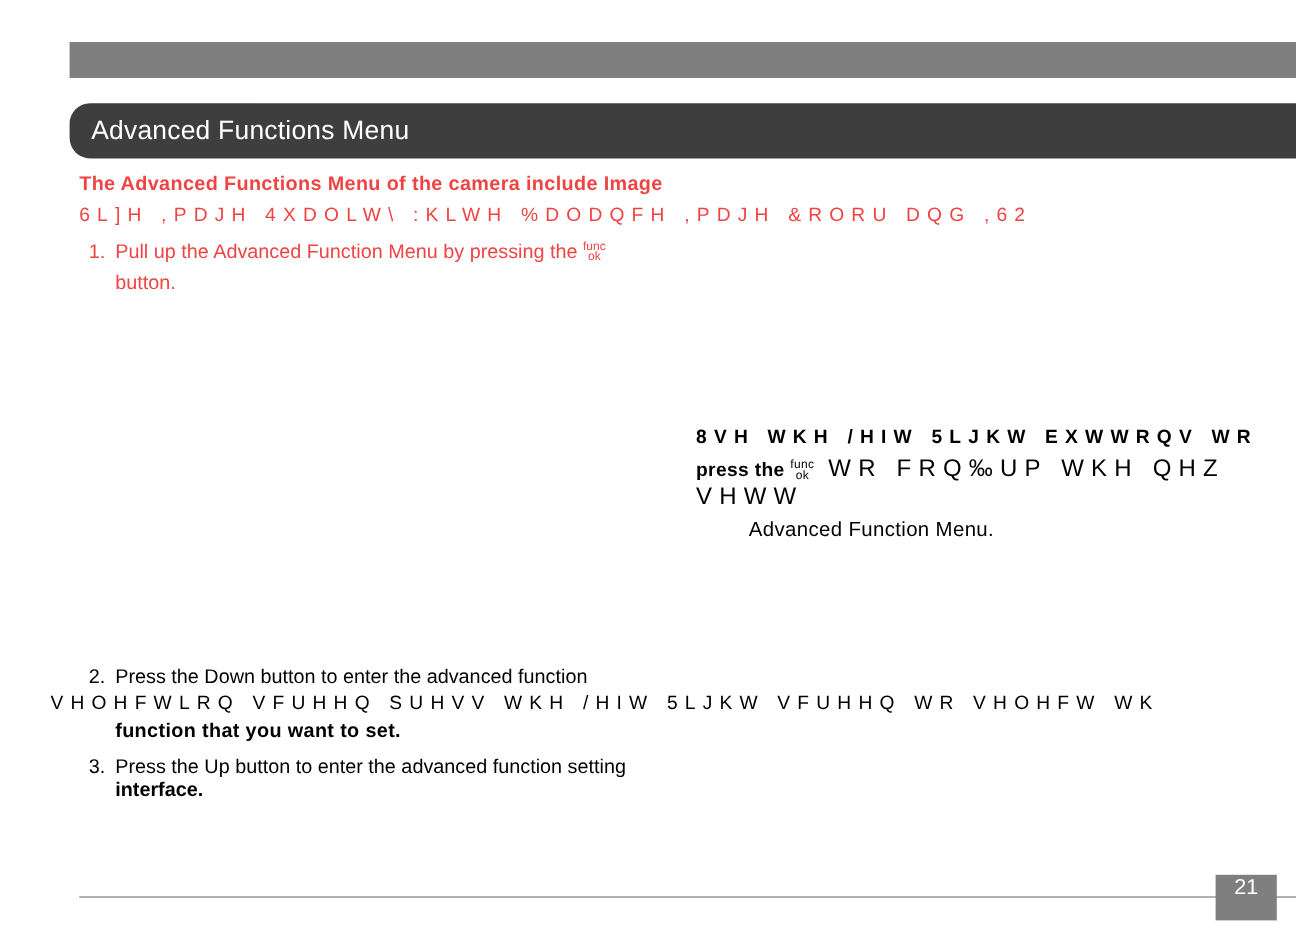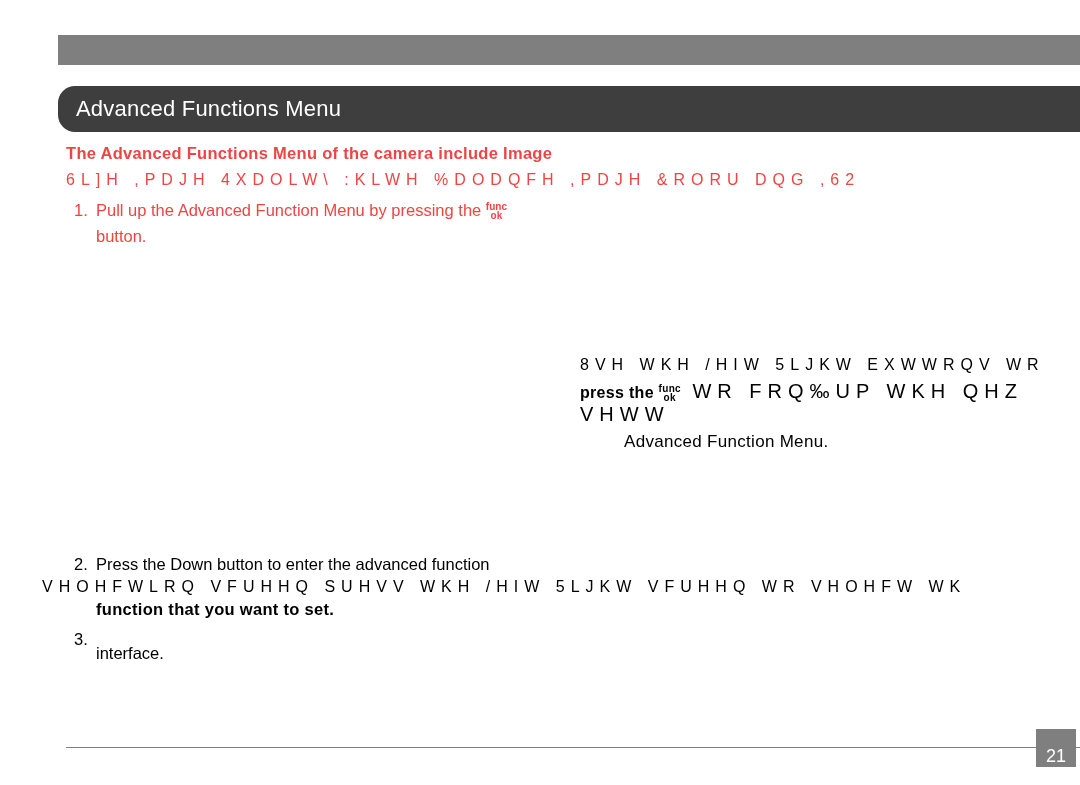--- a/index.html
+++ b/index.html
@@ -51,65 +51,65 @@
   .subhead { font-weight: 700; margin-top: 20px; letter-spacing: 0.3px; }
   .step { margin-top: 8px; padding-left: 30px; position: relative; font-weight: 400; }
   .step .num { position: absolute; left: 8px; top: 0; }
   .step1 { margin-top: 8px; }
   .func-ok {
     display: inline-block;
     vertical-align: middle;
     font-size: 10px;
     line-height: 9px;
     text-align: center;
-    font-weight: 700;
+    font-weight: 400;
     position: relative;
     top: -1px;
   }
   .func-ok .top { display: block; }
   .func-ok .bot { display: block; }
   .btn-line { margin-top: 2px; padding-left: 30px; }
   .floatblock {
     position: absolute;
     top: 356px;
     left: 580px;
     right: 0;
   }
-  .garble2 { letter-spacing: 6px; font-size: 16px; font-weight: 400; }
+  .garble2 { letter-spacing: 6px; font-size: 16px; font-weight: 700; }
   .pressline { margin-top: 6px; font-size: 16px; letter-spacing: 0.3px; font-weight: 700;}
   .pressline .gar { letter-spacing: 6px; font-weight: 500; font-size: 20px; }
   .advline { margin-top: 6px; font-size: 17px; font-weight: 400; letter-spacing: 0.3px; margin-left: 44px; }
   .step2 { position: absolute; top: 555px; left: 66px; right: 0; }
   .step2 .line1 { padding-left: 30px; position: relative; font-weight: 400; font-size: 16.5px; }
   .step2 .line1 .num { position: absolute; left: 8px; top: 0; }
   .step2 .gline { letter-spacing: 6px; font-size: 16px; margin-top: 4px; font-weight: 500; margin-left: -24px;}
   .step2 .line3 { padding-left: 30px; font-weight: 700; font-size: 16.5px; margin-top: 4px; letter-spacing: 0.3px;}
   .step3 { position: absolute; top: 630px; left: 66px; right: 0; }
   .step3 .line1 { padding-left: 30px; position: relative; font-weight: 400; font-size: 16.5px; }
   .step3 .line1 .num { position: absolute; left: 8px; top: 0; }
-  .step3 .line2 { padding-left: 30px; font-weight: 400; font-size: 16.5px; margin-top: 14px; }
+  .step3 .line2 { padding-left: 30px; font-weight: 700; font-size: 16.5px; margin-top: 0; }
   .footer-line {
     position: absolute;
     left: 66px;
     right: 0;
     top: 747px;
     height: 1px;
     background: #7f7f7f;
   }
   .page-num-box {
     position: absolute;
-    right: 4px;
+    right: 16px;
     top: 729px;
-    width: 40px;
+    width: 51px;
     height: 38px;
     background: #7f7f7f;
     color: #fff;
     font-size: 18px;
     display: flex;
-    align-items: flex-end;
+    align-items: flex-start;
     justify-content: center;
   }
 </style>
 </head>
 <body>
 
 <div class="top-bar"></div>
 
 <div class="title-pill">
   <span>Advanced Functions Menu</span>
@@ -139,20 +139,21 @@
     <span class="num">2.</span>
     <span>Press the Down button to enter the advanced function</span>
   </div>
   <div class="gline">VHOHFWLRQ VFUHHQ  SUHVV WKH /HIW 5LJKW VFUHHQ WR VHOHFW WK</div>
   <div class="line3">function that you want to set.</div>
 </div>
 
 <div class="step3">
   <div class="line1">
     <span class="num">3.</span>
+    <span>Press the Up button to enter the advanced function setting</span>
   </div>
   <div class="line2">interface.</div>
 </div>
 
 <div class="footer-line"></div>
 <div class="page-num-box">
   <span>21</span>
 </div>
 
 </body></html>

